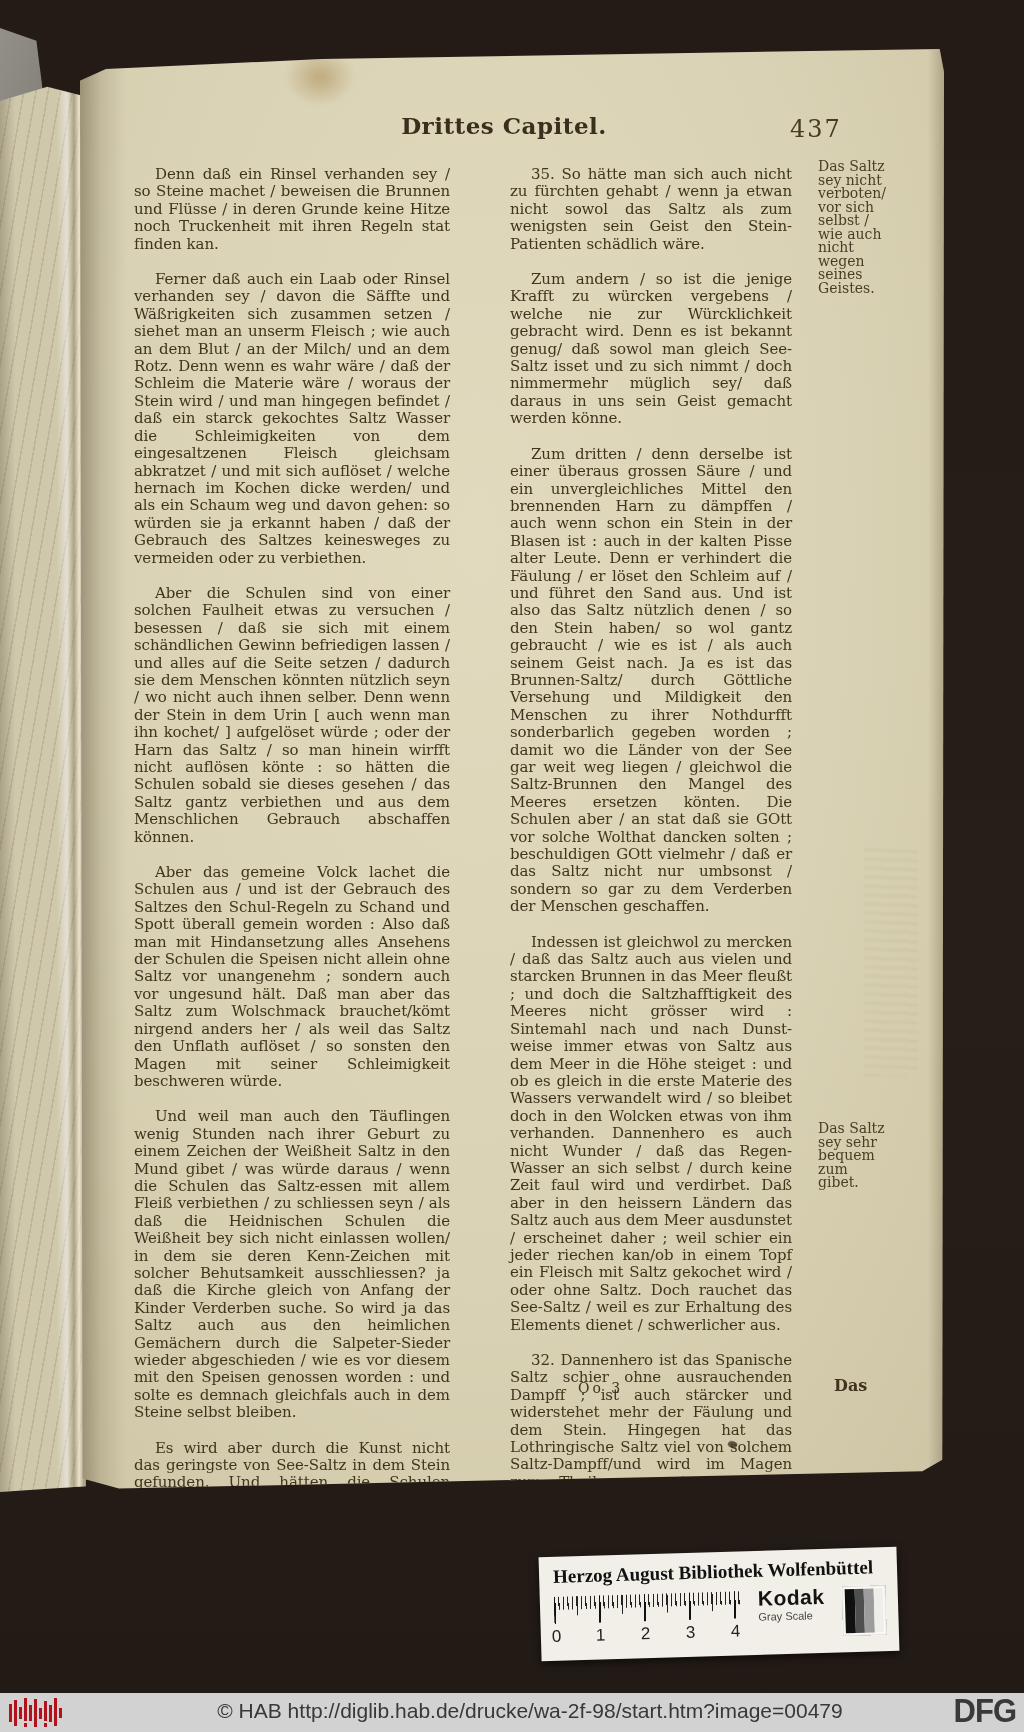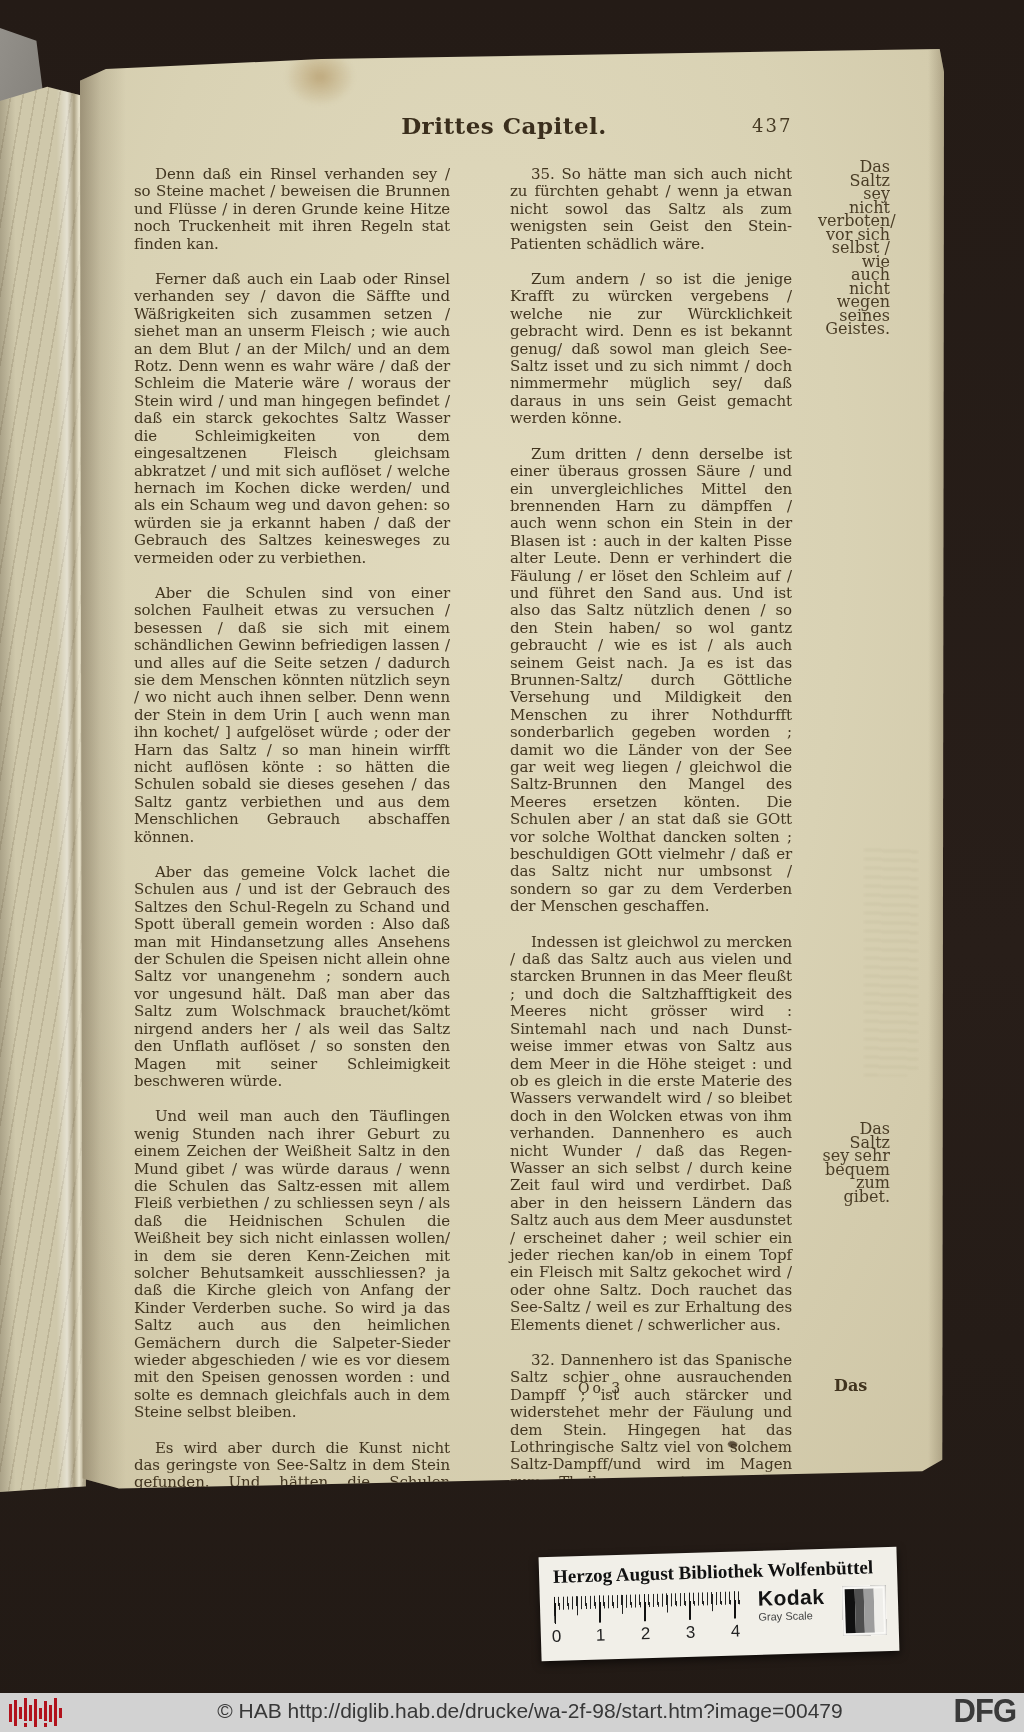--- a/index.html
+++ b/index.html
@@ -35,32 +35,32 @@
   .stain-right{position:absolute;right:26px;top:800px;width:54px;height:230px;
         background:repeating-linear-gradient(2deg,rgba(120,104,70,.10) 0 2px,transparent 2px 9px);
         filter:blur(1px);opacity:.7;}
   .ink-speck{position:absolute;left:648px;top:1395px;width:9px;height:7px;background:#4a3c2a;
         border-radius:60% 30% 55% 40%;transform:rotate(28deg);filter:blur(.4px);opacity:.85;}
 
   
   .page-header{position:absolute;top:66px;left:0;width:100%;height:32px;}
   .chapter{position:absolute;left:392px;transform:translateX(-50%);
         font-size:23px;font-weight:bold;letter-spacing:.5px;color:#3a2e1c;margin-left:32px;}
-  .pagenum{position:absolute;left:672px;top:3px;font-size:18px;letter-spacing:2px;color:#463a24;}
+  .pagenum{position:absolute;left:710px;top:3px;font-size:24px;letter-spacing:2px;color:#463a24;}
 
   
   .col{position:absolute;top:102px;text-align:justify;font-size:15px;line-height:17.4px;
        letter-spacing:-.1px;word-spacing:.4px;color:#41341f;}
   .col p{margin:18px;text-indent:1.4em;}
   .col-left{left:36px;width:352px;}
   .col-right{left:412px;width:318px;}
 
   
-  .mnote{position:absolute;left:738px;width:72px;font-size:16px;line-height:13.5px;
-         text-align:right;color:#4a3d26;}
+  .mnote{position:absolute;left:738px;width:72px;font-size:14px;line-height:13.5px;
+         text-align:left;color:#4a3d26;}
   .mnote-1{top:114px;}
   .mnote-2{top:1076px;}
 
   .sig{position:absolute;left:498px;top:1334px;font-size:14px;letter-spacing:3px;color:#41341f;}
   .catch{position:absolute;left:754px;top:1330px;font-size:16px;font-weight:bold;color:#41341f;}
 
   
   .label{position:absolute;left:540px;top:1552px;width:358px;height:104px;background:#f1efe8;
          transform:rotate(-1.7deg);box-shadow:0 3px 8px rgba(0,0,0,.6);
          font-family:"Liberation Sans",sans-serif;}

